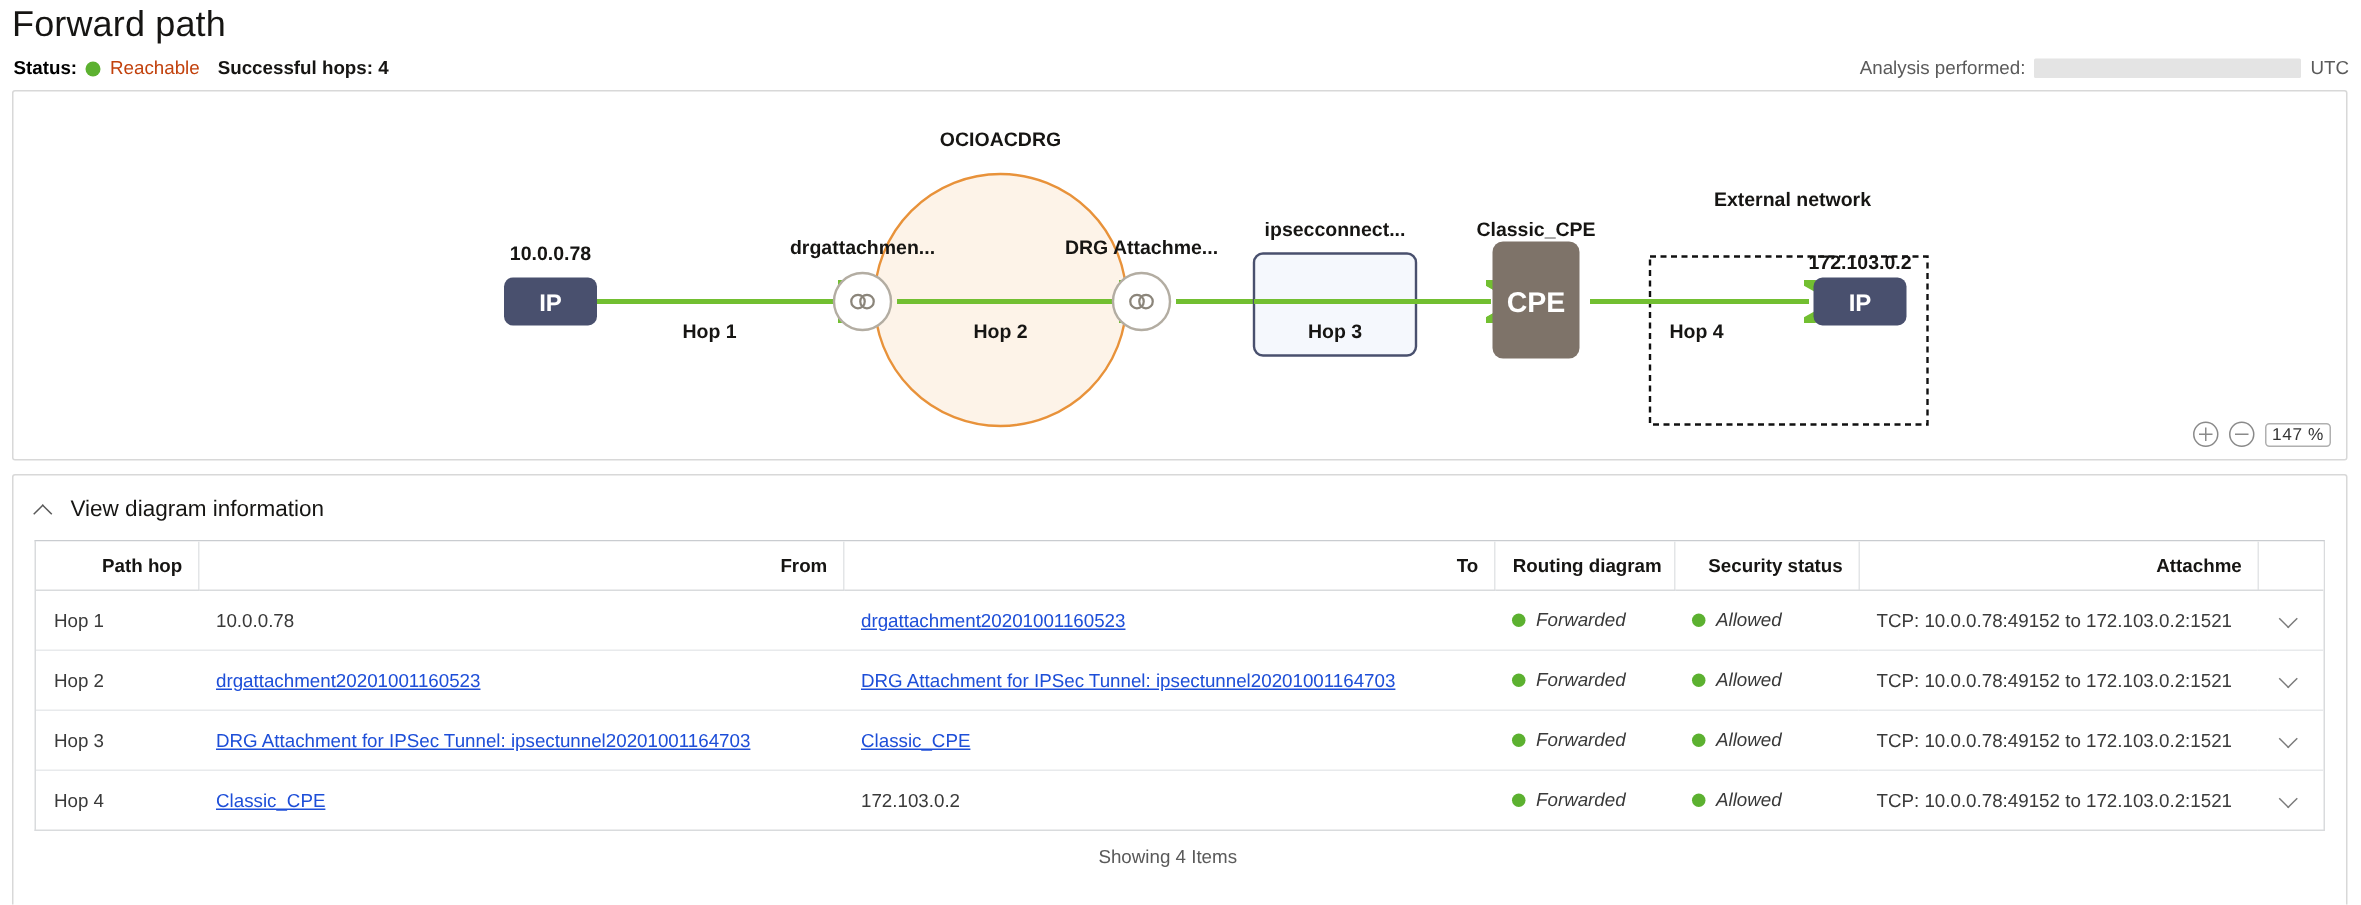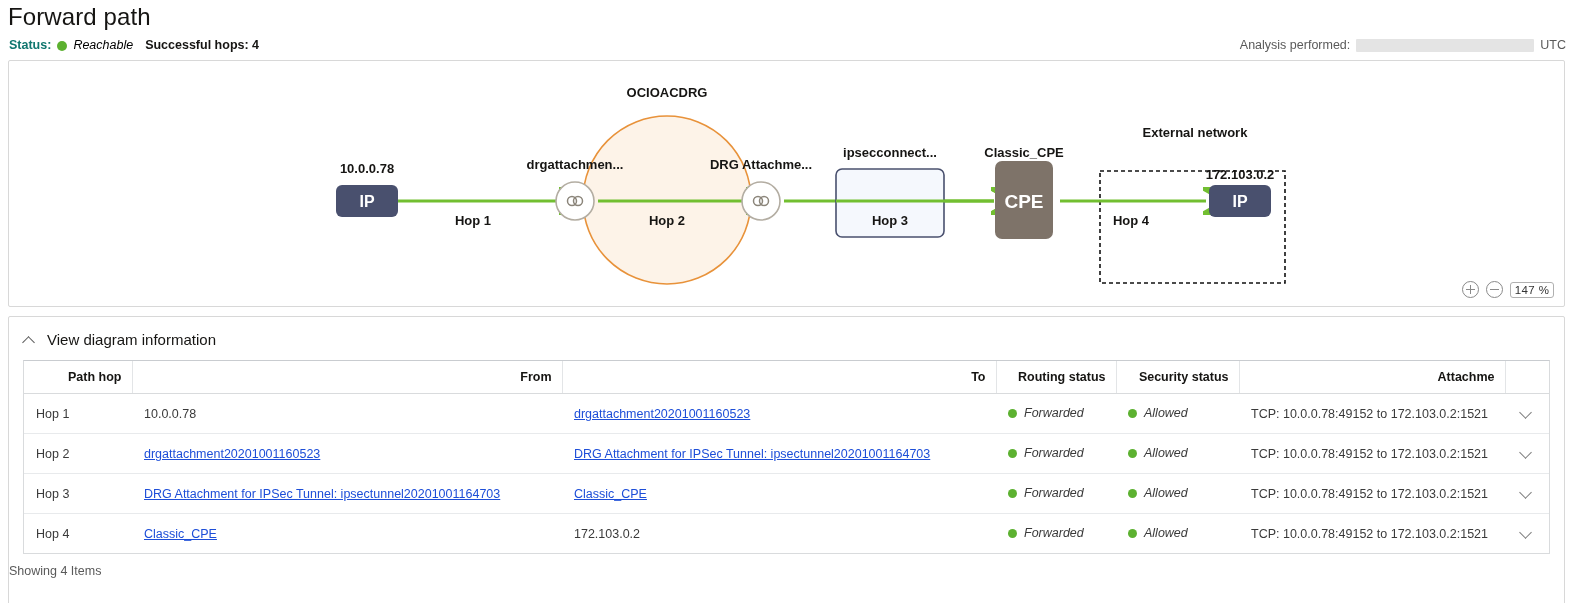--- a/index.html
+++ b/index.html
@@ -17,27 +17,27 @@
   .page-title {
     position: absolute; left: 8px; top: 3px;
     font-size: 24px; font-weight: 400; color: #161513;
     letter-spacing: 0.1px;
   }
   .status-line {
     position: absolute; left: 9px; top: 38px;
     font-size: 12.5px; color: #5a5a5a;
     display: flex; align-items: center; gap: 0;
   }
-  .status-label { font-weight: bold; color: #0f766e; }
+  .status-label { font-weight: bold; color: #000000; }
   .dot {
     display: inline-block; width: 10px; height: 10px;
     border-radius: 50%; background: #5cb130;
     margin: 0 6px 0 6px; position: relative; top: 1px;
   }
-  .status-value { color: #000000; margin-right: 12px; font-style: italic; }
+  .status-value { color: #c2410c; margin-right: 12px; }
   .hops-label { font-weight: bold; color: #161513; }
 
   .analysis-wrap {
     position: absolute; right: 8px; top: 38px;
     font-size: 12.5px; color: #5a5a5a;
     display: flex; align-items: center; gap: 0; margin-left: 26px;
   }
   .analysis-label { color: #5a5a5a; }
   .analysis-redacted {
     display: inline-block; width: 178px; height: 13px;
@@ -136,21 +136,21 @@
   .col-hop     { width: 108px; }
   .col-from    { width: 430px; }
   .col-to      { width: 434px; }
   .col-routing { width: 120px; }
   .col-sec     { width: 123px; }
   .col-traffic { width: auto; }
   .col-exp     { width: 44px; }
   td.cell-exp  { text-align: center; padding-right: 14px; }
 
   .table-footer {
-    text-align: left; font-size: 12.5px; color: #5a5a5a;
+    text-align: center; font-size: 12.5px; color: #5a5a5a;
     padding: 10px 16px 0 0;
   }
 </style>
 </head>
 <body>
 
 <div class="page">
 
   <div class="page-title">Forward path</div>
 
@@ -247,21 +247,21 @@
           <col class="col-routing">
             <col class="col-sec">
             <col class="col-traffic">
             <col class="col-exp">
         </colgroup>
         <thead>
           <tr>
             <th>Path hop</th>
             <th>From</th>
             <th>To</th>
-            <th>Routing status</th>
+            <th>Routing diagram</th>
             <th>Security status</th>
             <th>Attachme</th>
             <th></th>
           </tr>
         </thead>
         <tbody>
           <tr>
             <td>Hop 1</td>
             <td><span>10.0.0.78</span></td>
             <td><span class="cell-link">drgattachment20201001160523</span></td>

